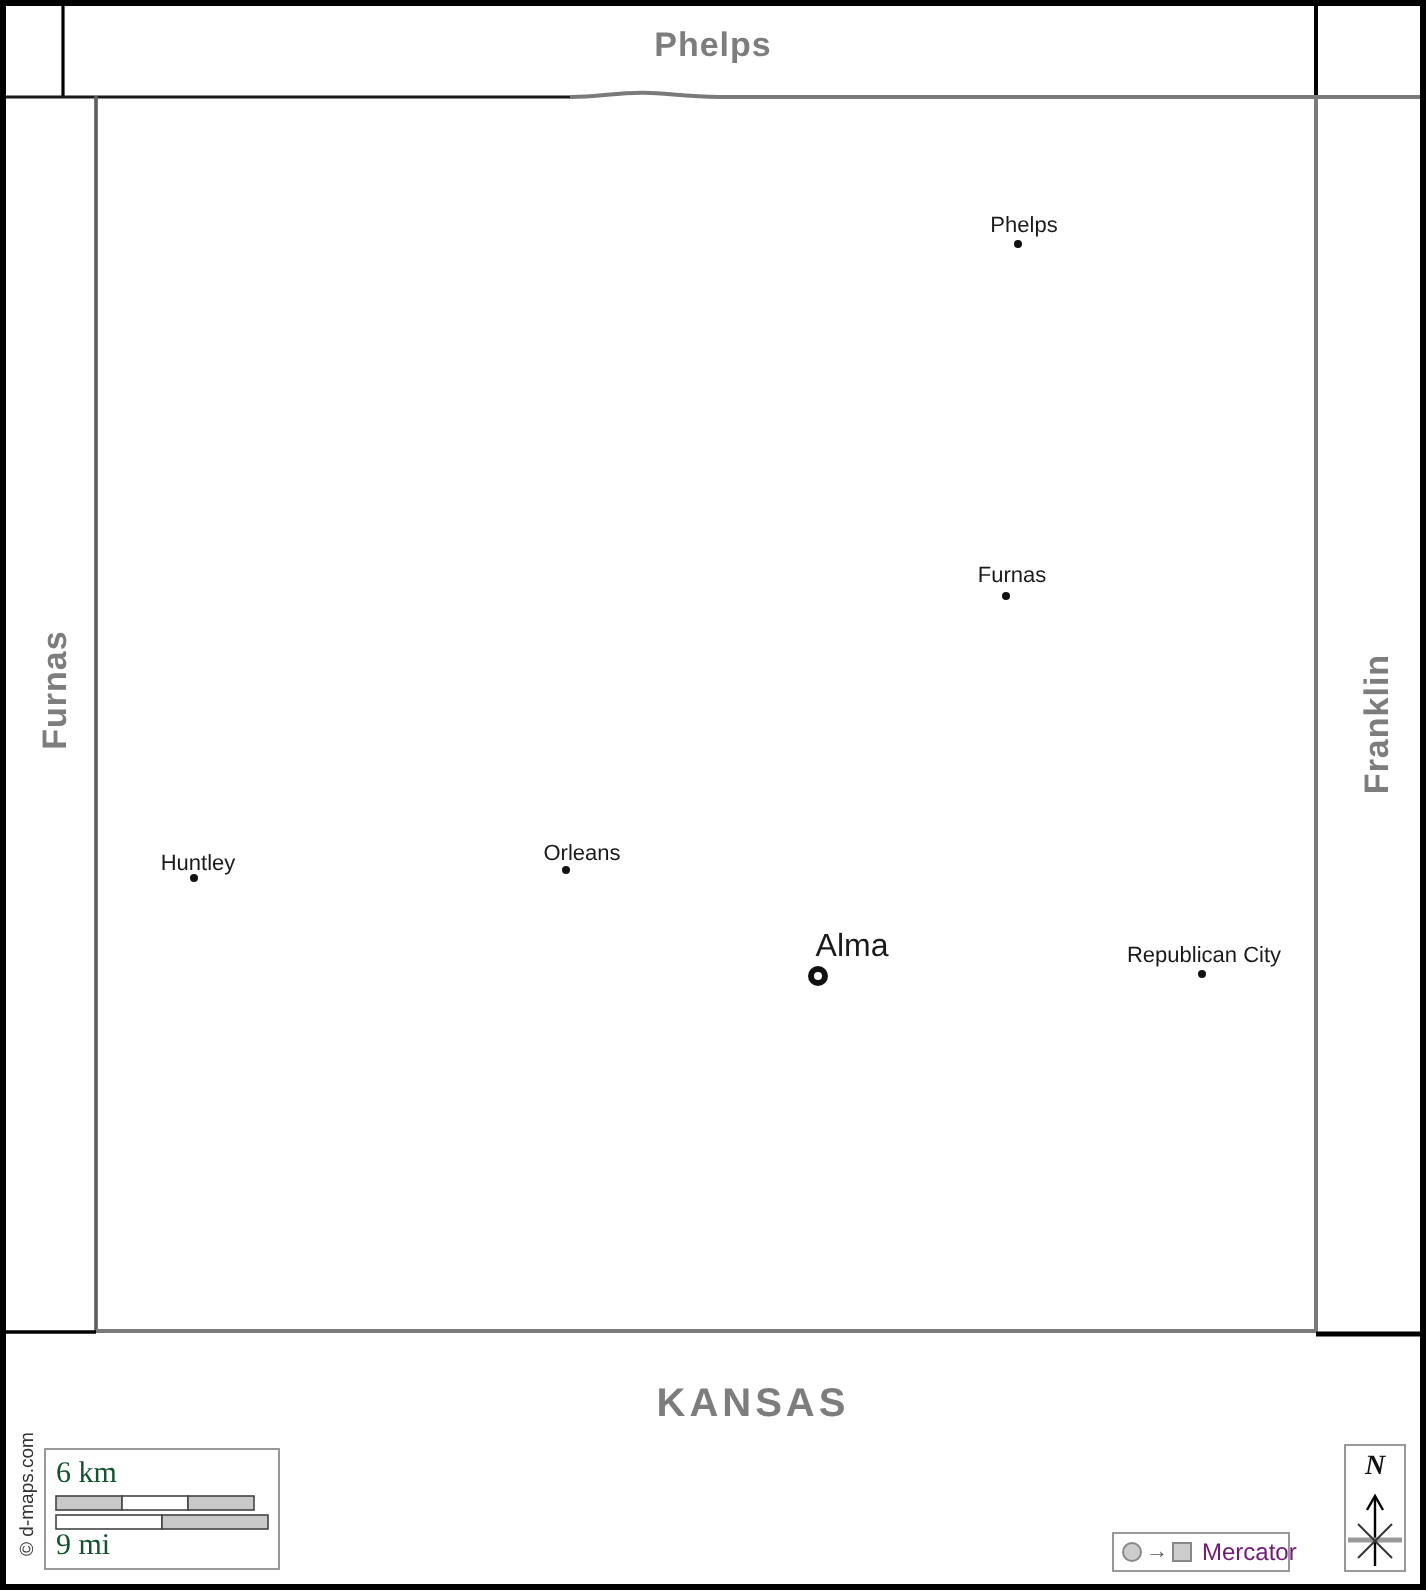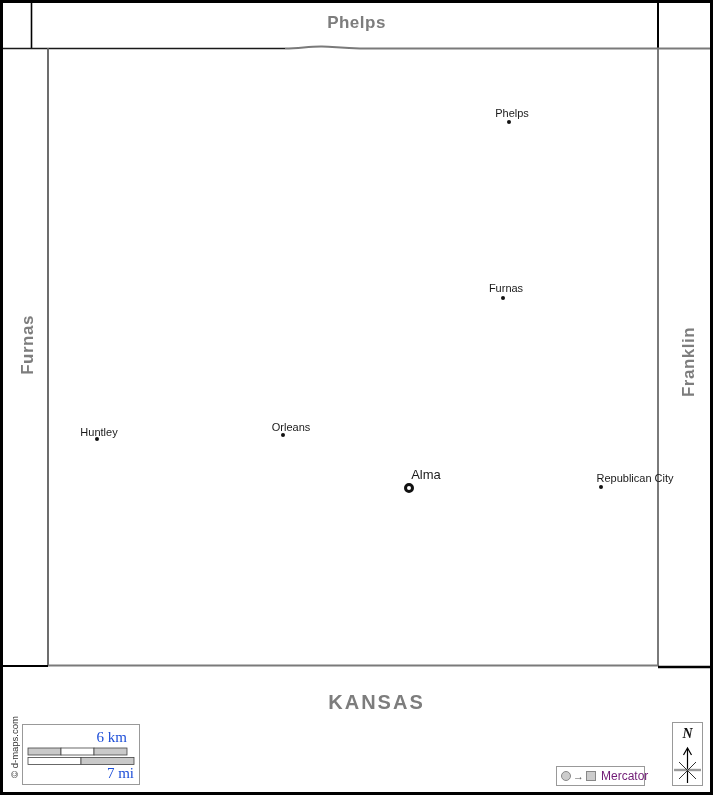--- a/index.html
+++ b/index.html
@@ -16,33 +16,33 @@
   }
   .region-north{top:13px;left:0;width:100%;text-align:center;}
   .region-west{left:28px;top:345px;transform:translate(-50%,-50%) rotate(-90deg);}
   .region-east{left:689px;top:362px;transform:translate(-50%,-50%) rotate(-90deg);}
   .region-south{top:691px;left:0;width:100%;text-align:center;font-size:20px;letter-spacing:2px;padding-left:20px;}
 
   .town-label{
     position:absolute;transform:translate(-50%,-50%);
     font-size:11px;color:#1a1a1a;white-space:nowrap;
   }
-  .town-label.seat{font-size:13px;}
+  .town-label.seat{font-size:16px;}
   .marker-dot{
     position:absolute;width:4px;height:4px;background:#111;border-radius:50%;
     transform:translate(-50%,-50%);
   }
   .marker-ring{
     position:absolute;width:10px;height:10px;border:3px solid #111;background:#fff;
     border-radius:50%;transform:translate(-50%,-50%);box-sizing:border-box;
   }
 
   .scale-text{
-    position:absolute;font-family:"Liberation Serif", serif;font-size:15px;color:#1d4ed8;
-    text-align:right;
+    position:absolute;font-family:"Liberation Serif", serif;font-size:15px;color:#14532d;
+    text-align:left;
   }
   .scale-km{left:28px;top:729px;width:99px;}
   .scale-mi{left:28px;top:765px;width:106px;}
 
   .credit{
     position:absolute;left:14px;top:747px;transform:translate(-50%,-50%) rotate(-90deg);
     font-size:9.5px;color:#333;white-space:nowrap;
   }
 
   .compass-n{
@@ -124,25 +124,25 @@
         <span class="town-label" style="left: 512px; top: 113px;">Phelps</span>
         <span class="marker-dot" style="left: 503px; top: 298px;"></span>
         <span class="town-label" style="left: 506px; top: 288px;">Furnas</span>
         <span class="marker-dot" style="left: 97px; top: 439px;"></span>
         <span class="town-label" style="left: 99px; top: 432px;">Huntley</span>
         <span class="marker-dot" style="left: 283px; top: 435px;"></span>
         <span class="town-label" style="left: 291px; top: 427px;">Orleans</span>
         <span class="marker-ring" style="left: 409px; top: 488px;"></span>
         <span class="town-label seat" style="left: 426px; top: 474px;">Alma</span>
         <span class="marker-dot" style="left: 601px; top: 487px;"></span>
-        <span class="town-label" style="left: 602px; top: 478px; margin-left: 33px;">Republican City</span>
+        <span class="town-label" style="left: 602px; top: 478px;">Republican City</span>
       </div>
 
     <div class="scale-text scale-km">6 km</div>
-    <div class="scale-text scale-mi">7 mi</div>
+    <div class="scale-text scale-mi">9 mi</div>
 
     <div class="credit">© d-maps.com</div>
 
     <div class="compass-n">N</div>
 
     <div class="mercator-box">
       <span class="legend-circle"></span>
       <span class="legend-arrow">→</span>
       <span class="legend-square"></span>
       <span class="legend-text">Mercator</span>

